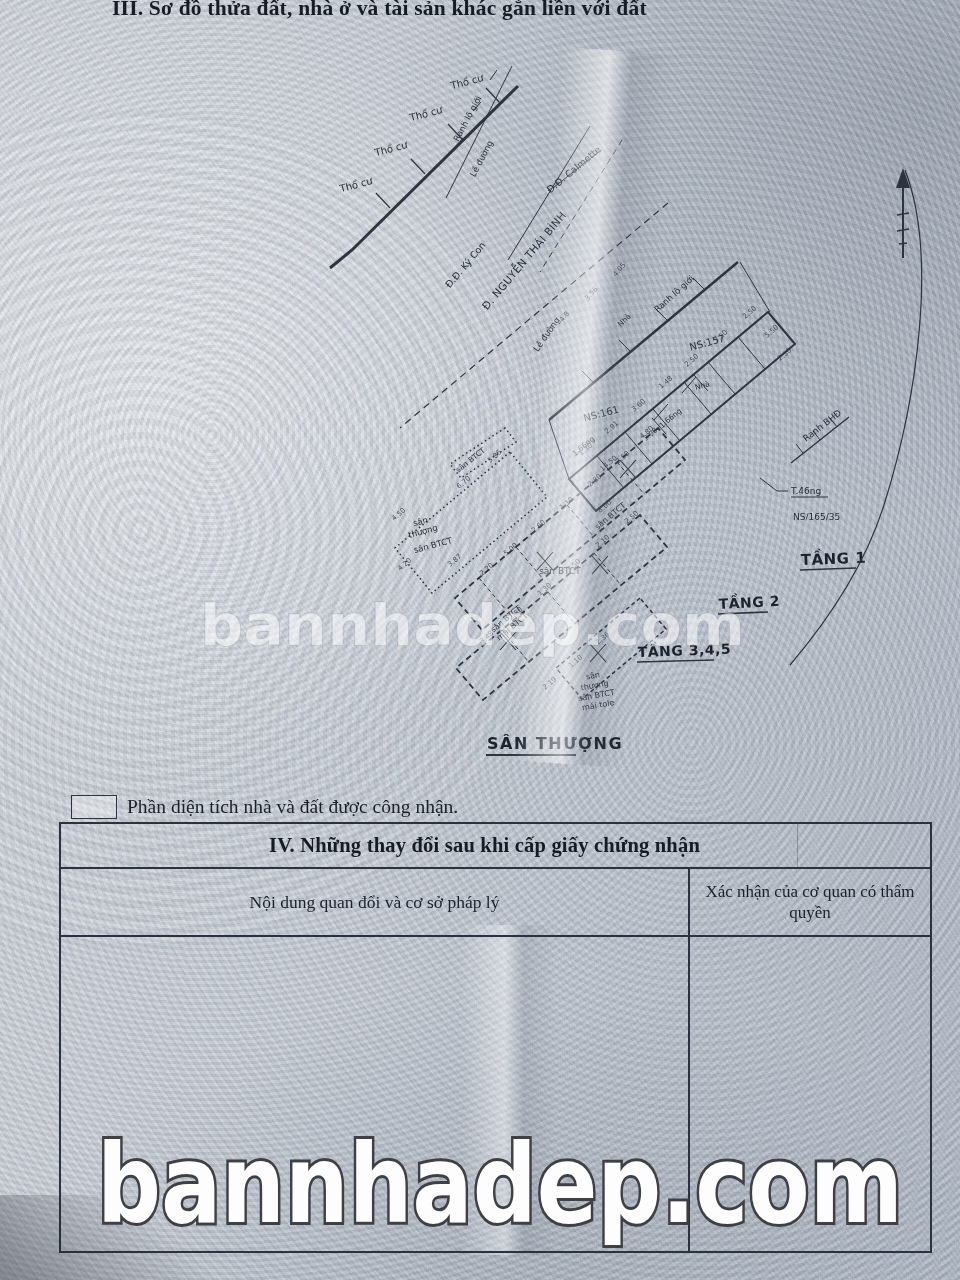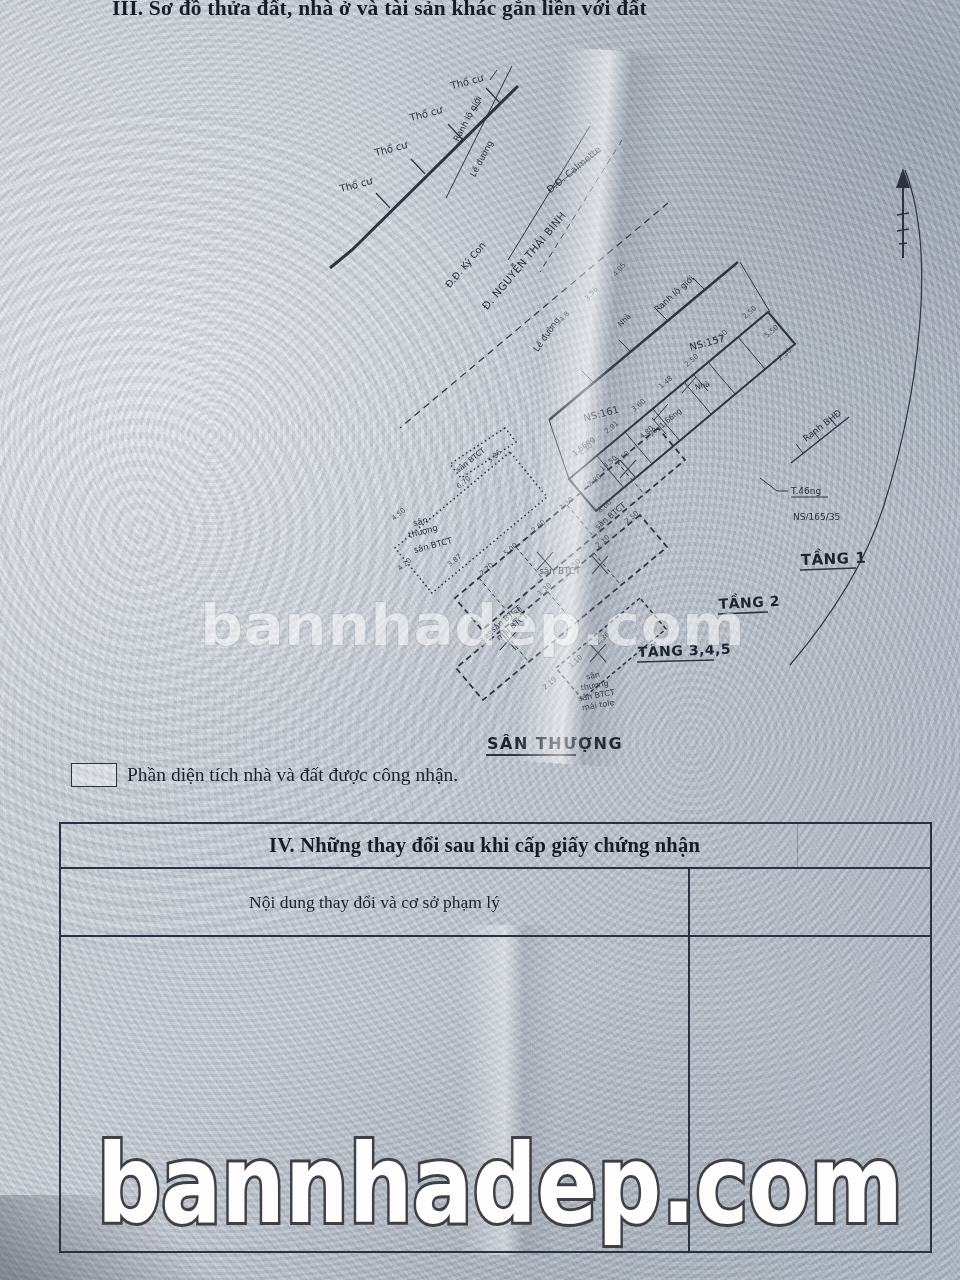--- a/index.html
+++ b/index.html
@@ -44,21 +44,21 @@
     font-weight:bold;font-size:21.5px;line-height:30px;letter-spacing:.2px;color:#161d27;
     font-family:"Liberation Serif",serif;white-space:nowrap;
   }
   
   svg{position:absolute;left:0;top:0;}
   .ink{stroke:#2d3440;fill:none;}
   .dlabel{font-family:"DejaVu Sans",sans-serif;fill:#272e39;}
   .dim{font-family:"DejaVu Sans",sans-serif;font-size:7px;fill:#323a45;opacity:.88;}
   .floor-label{font-family:"DejaVu Sans",sans-serif;font-weight:bold;fill:#1c232e;}
   
-  .legend{position:absolute;left:71px;top:761px;width:860px;font-size:19.5px;color:#19202a;}
+  .legend{position:absolute;left:71px;top:793px;width:860px;font-size:19.5px;color:#19202a;}
   .legend-row{position:relative;height:28px;}
   .swatch{position:absolute;left:0;top:2px;width:46px;height:24px;border:1.6px solid #2b3240;background:rgba(255,255,255,.30);box-sizing:border-box;}
   .swatch.hatched{background-image:radial-gradient(circle, rgba(58,66,80,.85) .8px, rgba(0,0,0,0) 1.1px);background-size:5px 5px;background-color:rgba(255,255,255,.25);}
   .legend-text{position:absolute;left:56px;top:0;line-height:27px;white-space:nowrap;}
   
   .tbl{position:absolute;left:59px;top:822px;width:873px;height:431px;border:2px solid #2a3140;box-sizing:border-box;}
   .tbl-title{height:45px;border-bottom:2px solid #2a3140;display:flex;align-items:center;justify-content:center;
     font-weight:bold;font-size:20.5px;letter-spacing:.2px;color:#151c26;position:relative;padding-right:22px;box-sizing:border-box;}
   .tbl-title .ghost-line{position:absolute;left:736px;top:0;width:1px;height:100%;background:rgba(60,70,85,.35);}
   .tbl-head{height:66px;border-bottom:2px solid #2a3140;display:flex;}
@@ -242,21 +242,22 @@
     <span class="legend-text">Phần diện tích nhà và đất được công nhận.</span>
   </div>
 </div>
 
 <div class="tbl">
   <div class="tbl-title">
     <span>IV. Những thay đổi sau khi cấp giấy chứng nhận</span>
     <span class="ghost-line"></span>
   </div>
   <div class="tbl-head">
-    <div class="cell-l">Nội dung thay đổi và cơ sở phạm lý</div>
+    <div class="cell-l">Nội dung quan đổi và cơ sở pháp lý</div>
+    <div class="cell-r">Xác nhận của cơ quan có thẩm quyền</div>
   </div>
   <div class="tbl-body">
     <div class="cell-l"></div>
     <div class="cell-r"></div>
   </div>
 </div>
 
 <div class="corner-shadow"></div>
 
 <svg class="wm-svg" width="960" height="1280" viewBox="0 0 960 1280">

